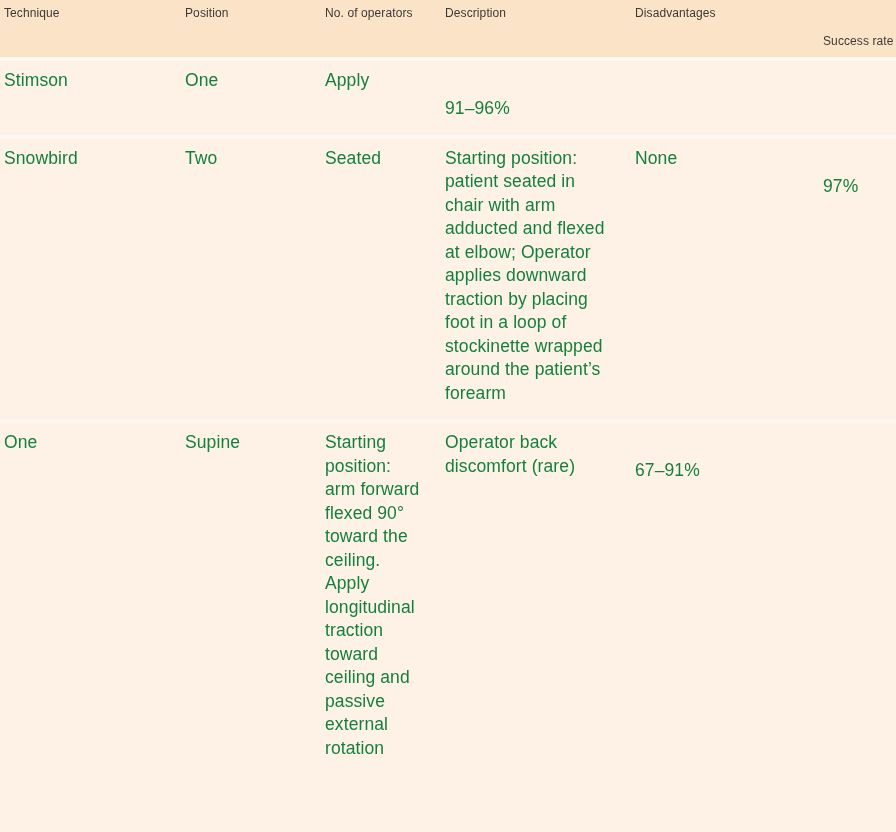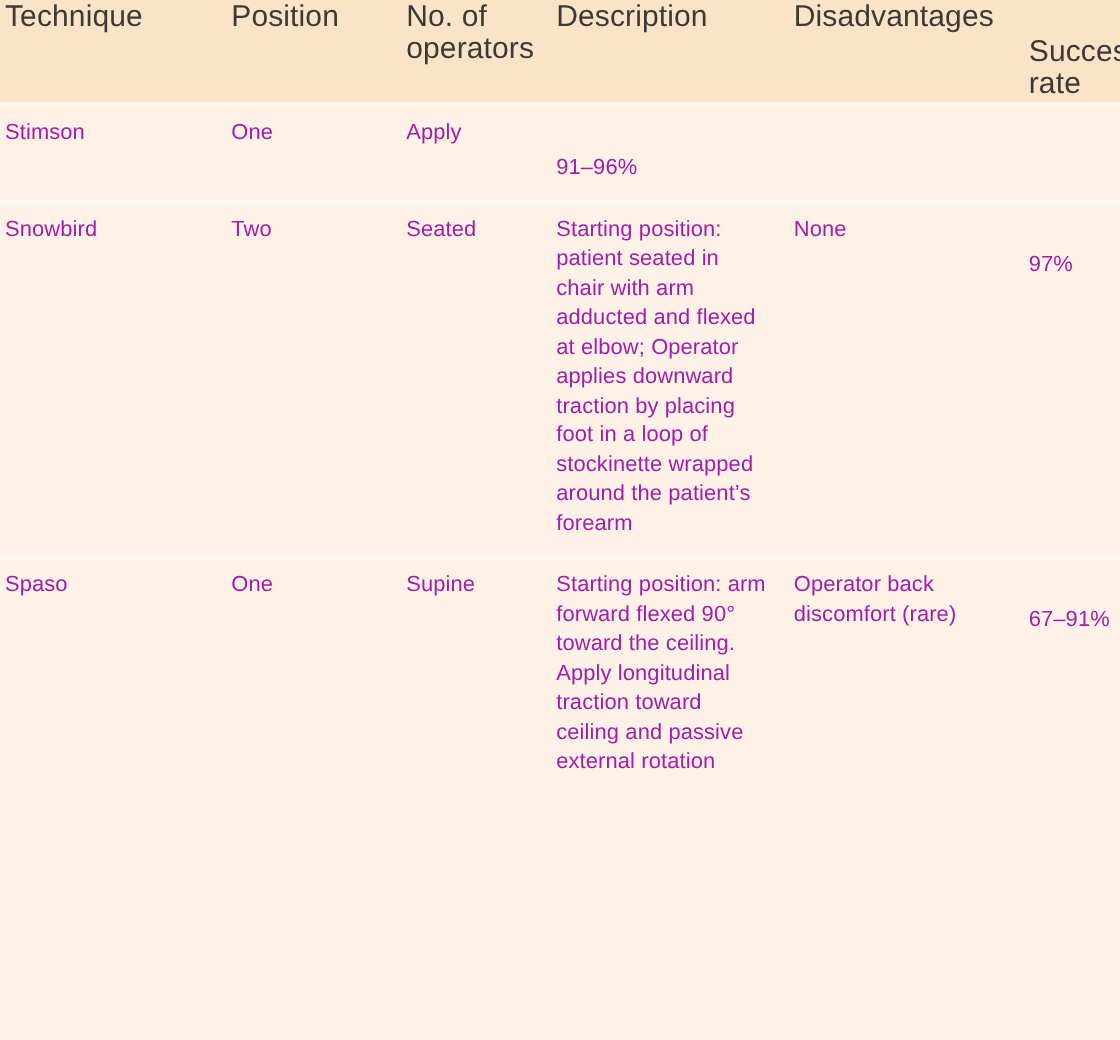--- a/index.html
+++ b/index.html
@@ -25,38 +25,38 @@
     align-items: start;
   }
   .thead {
     background: #fbe3c7;
     min-height: 51px;
     padding-top: 1px;
     padding-bottom: 3px;
   }
   .thead .cell {
     color: #3b3a38;
-    font-size: 24px;
+    font-size: 12px;
     line-height: 25px;
     font-weight: 400;
   }
   .body-row {
     background: #fdf2e5;
     border-top: 4px solid #fdf8ef;
     padding-top: 8px;
     padding-bottom: 14px;
     flex: 0 0 auto;
   }
   .body-row.grow {
     flex: 1 0 auto;
   }
   .cell {
     padding-left: 4px;
     padding-right: 10px;
-    color: #a21caf;
+    color: #15803d;
     font-size: 17.5px;
     line-height: 23.5px;
     letter-spacing: 0.1px;
   }
   .cell.desc { padding-right: 16px; }
   .cell.rate { padding-right: 2px; margin-top: 28px; }
 </style>
 </head>
 <body>
 
@@ -81,21 +81,20 @@
   <div class="row body-row">
     <div class="cell">Snowbird</div>
     <div class="cell">Two</div>
     <div class="cell">Seated</div>
     <div class="cell desc">Starting position: patient seated in chair with arm adducted and flexed at elbow; Operator applies downward traction by placing foot in a loop of stockinette wrapped around the patient’s forearm</div>
     <div class="cell">None</div>
     <div class="cell rate">97%</div>
   </div>
 
   <div class="row body-row grow">
-    <div class="cell">Spaso</div>
     <div class="cell">One</div>
     <div class="cell">Supine</div>
     <div class="cell desc">Starting position: arm forward flexed 90° toward the ceiling. Apply longitudinal traction toward ceiling and passive external rotation</div>
     <div class="cell">Operator back discomfort (rare)</div>
     <div class="cell rate">67–91%</div>
   </div>
 
 </div>
 
 </body></html>

